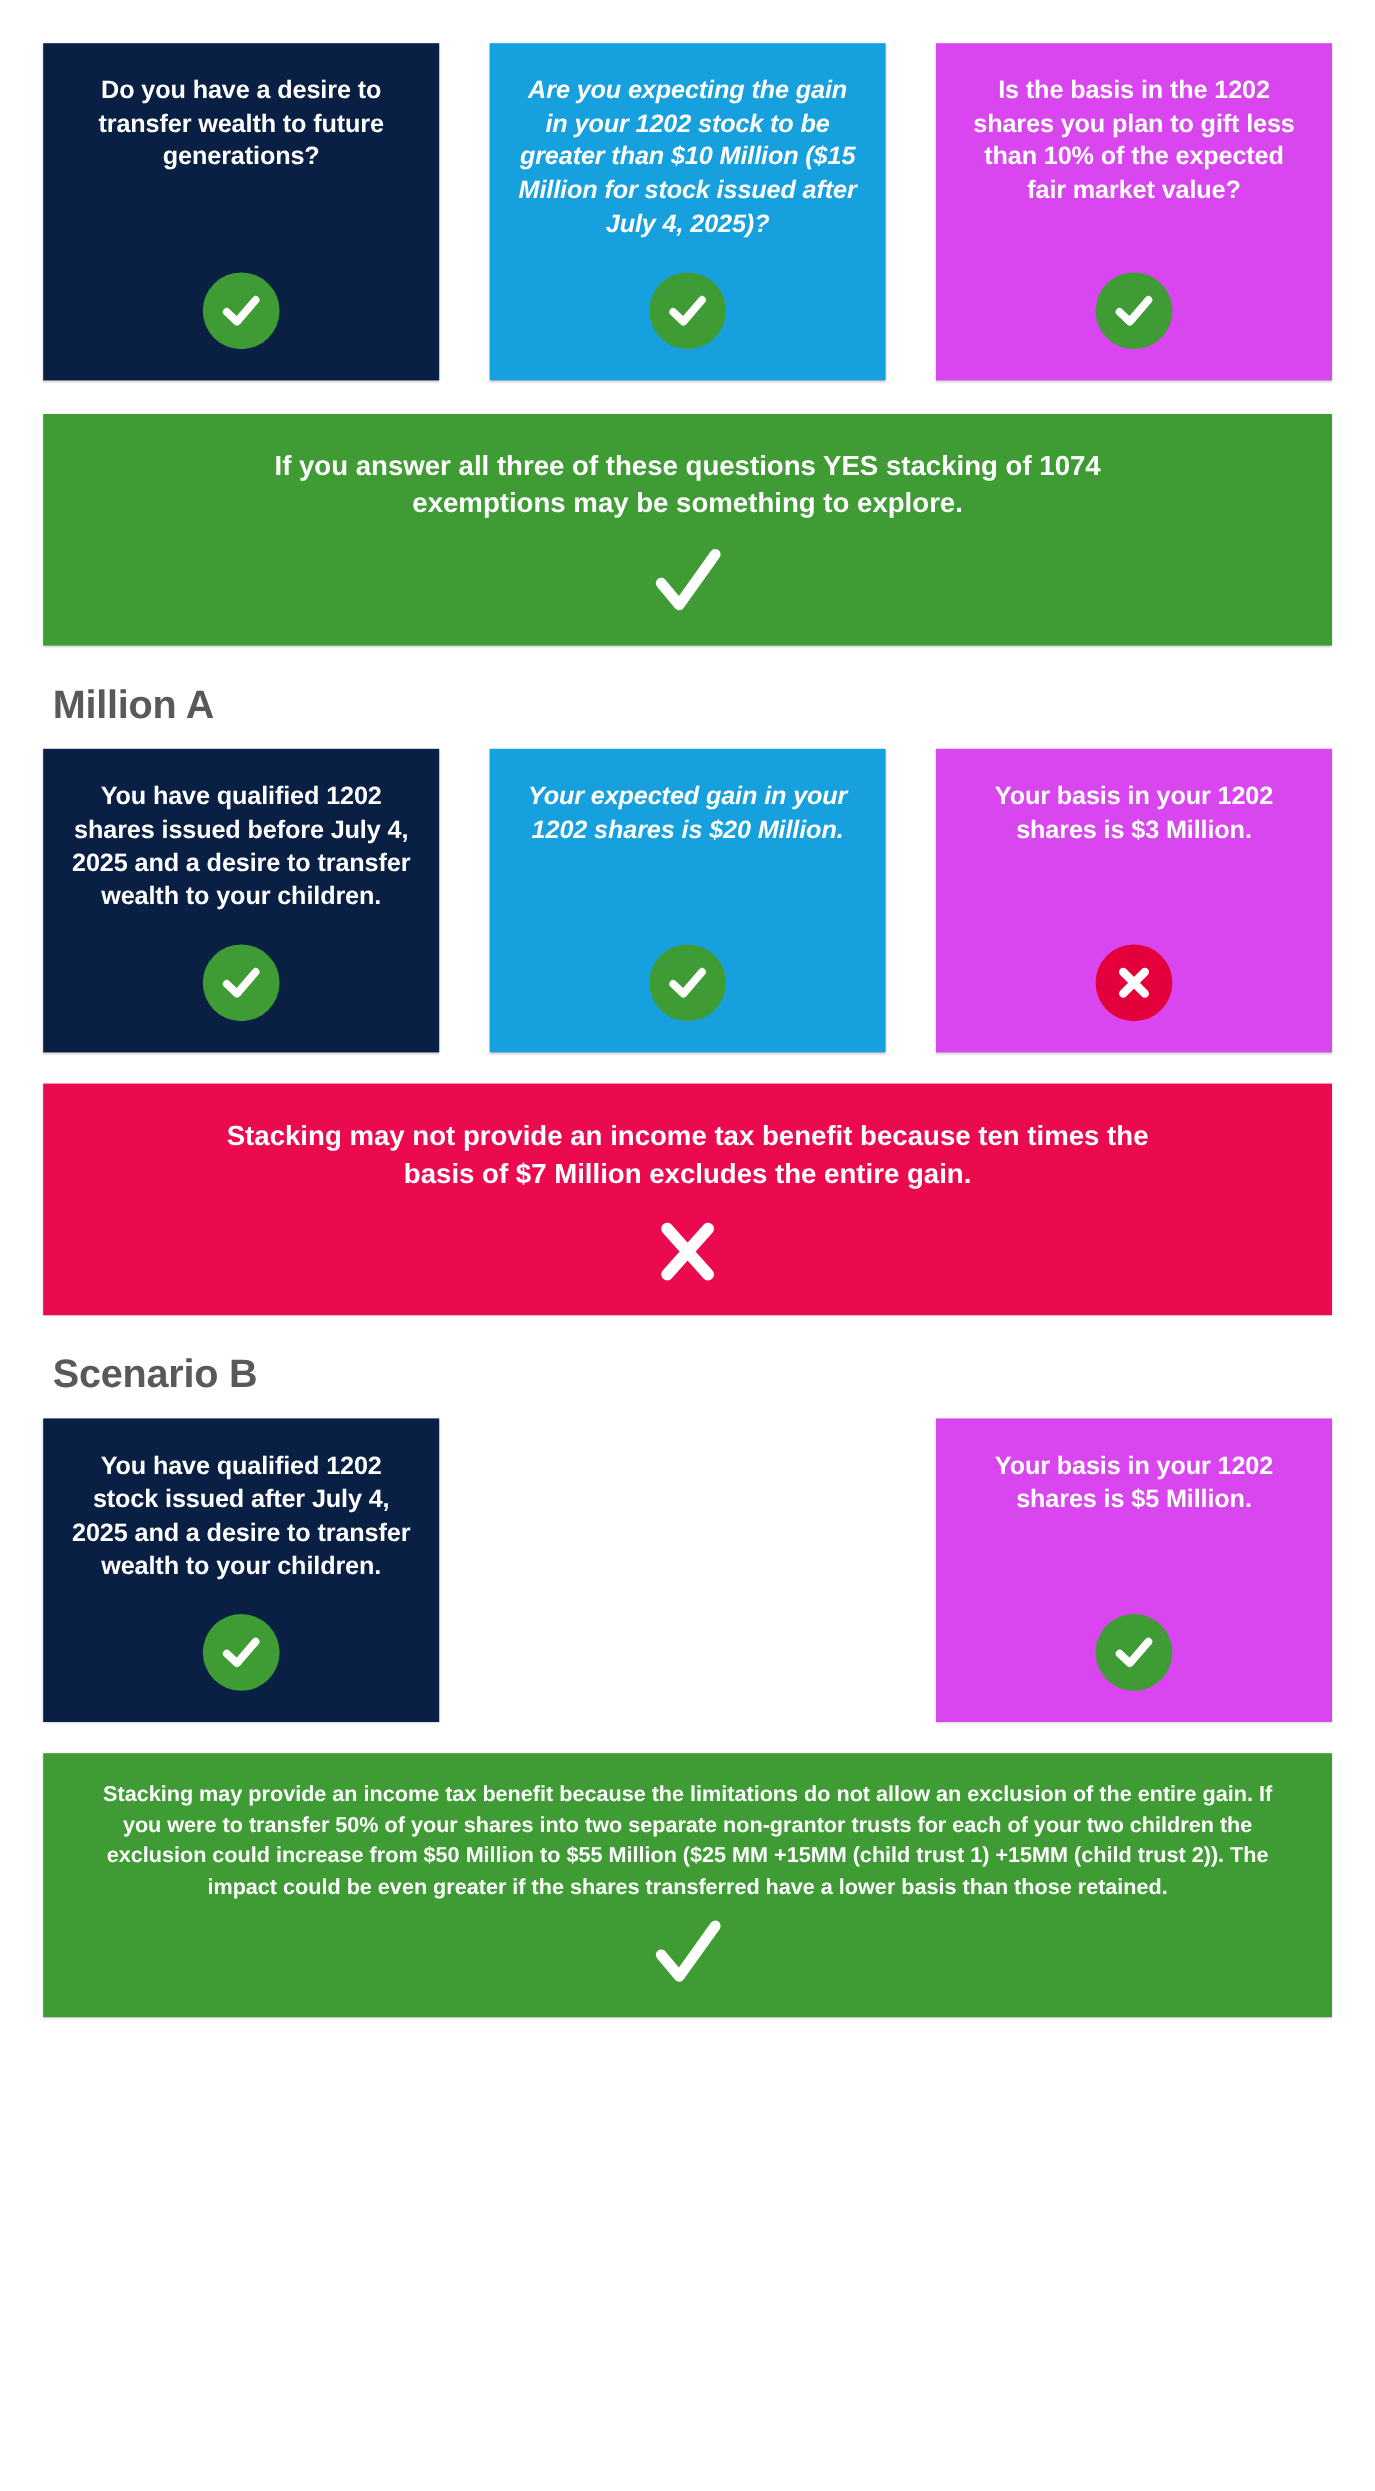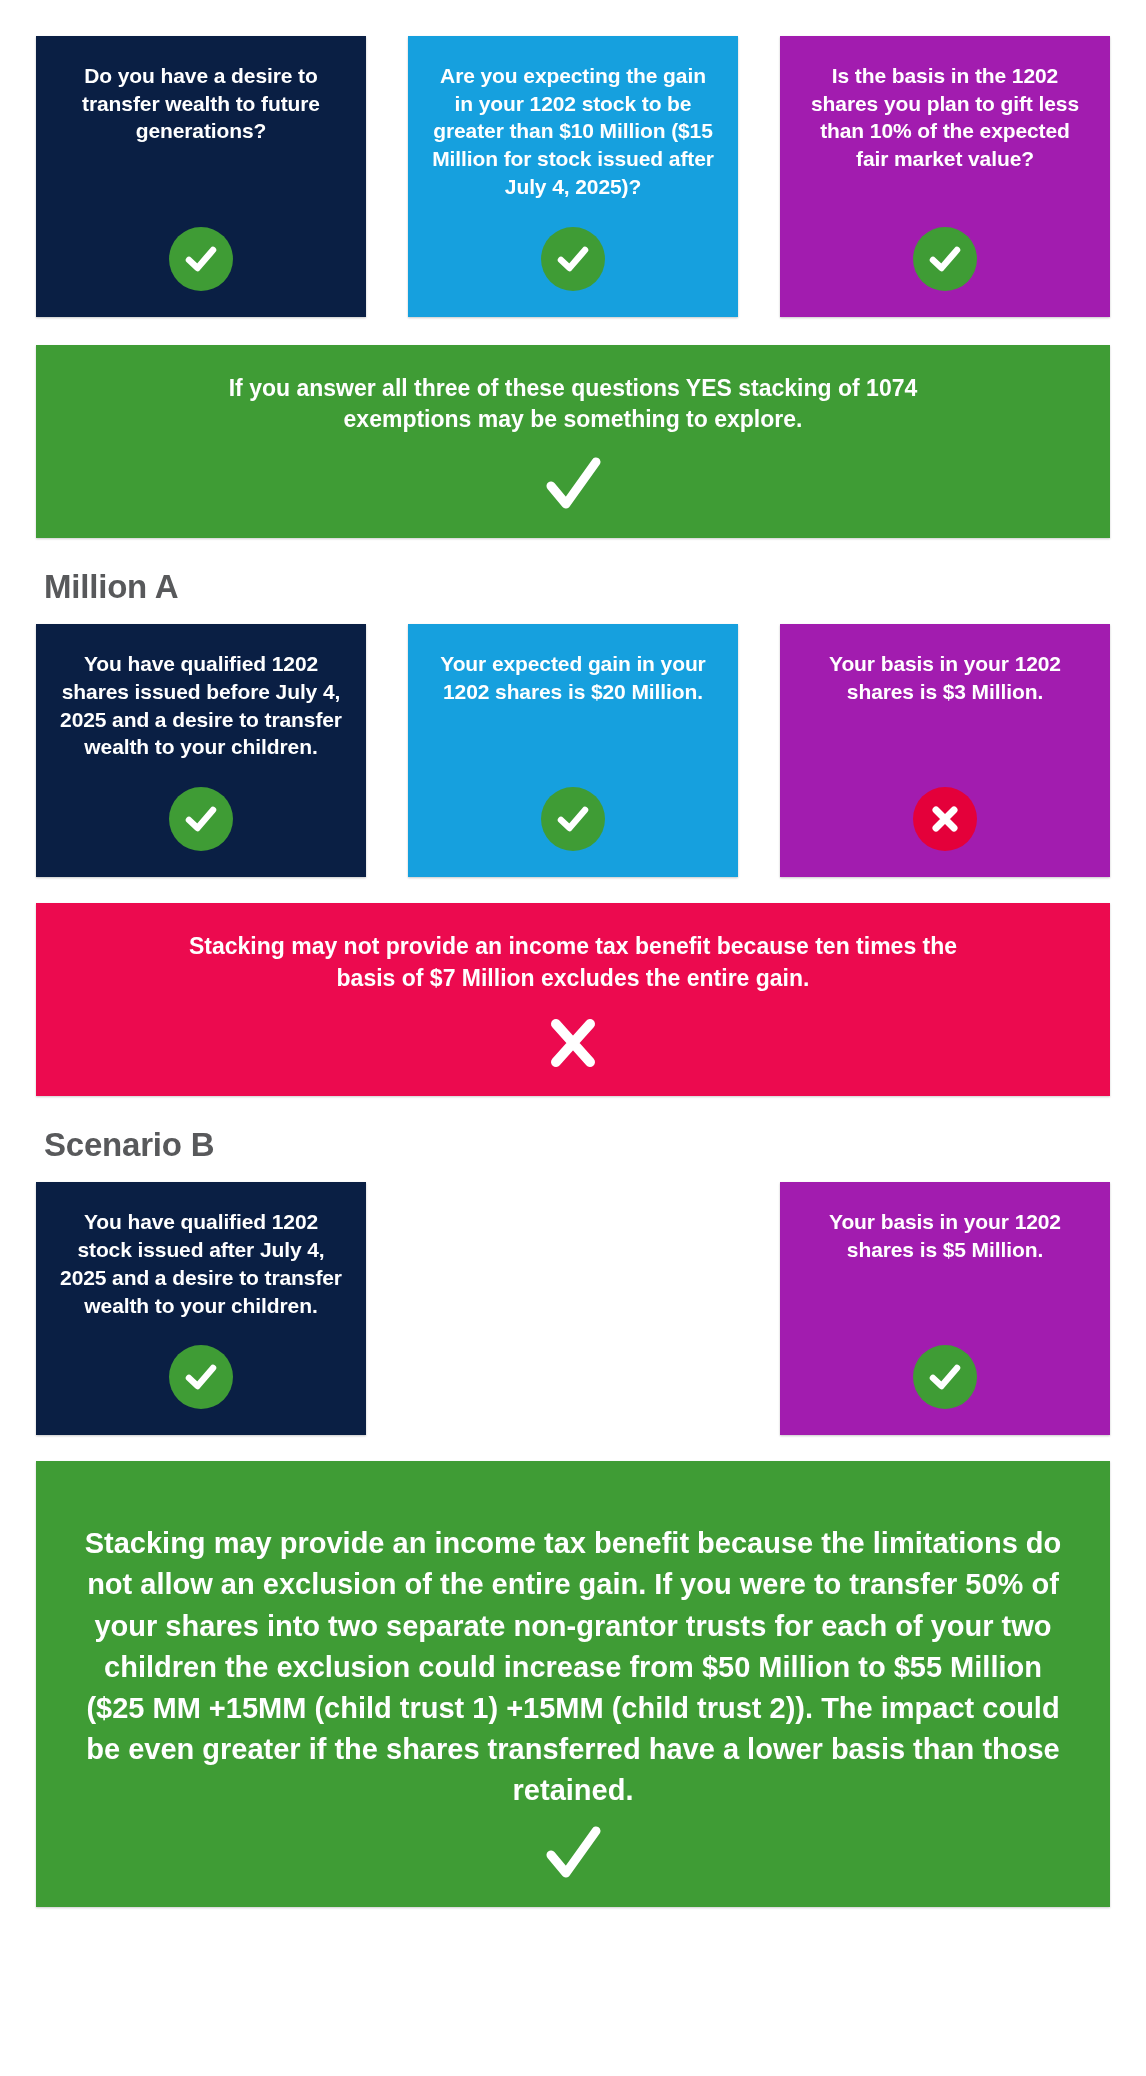--- a/index.html
+++ b/index.html
@@ -33,22 +33,22 @@
     width: 330px;
     box-sizing: border-box;
     padding: 26px 22px 18px 22px;
     display: flex;
     flex-direction: column;
     align-items: center;
     text-align: center;
     box-shadow: 0 1px 2px rgba(0,0,0,0.22);
   }
   .qcard.navy  { background: #0a1f44; }
-  .qcard.blue  { background: #16a0de; }
-  .qcard.grey  { background: #a21caf; }
+  .qcard.blue  { background: #16a0de; font-style: italic; }
+  .qcard.grey  { background: #d946ef; }
 
   .qcard .qtext {
     color: #ffffff;
     font-size: 21px;
     font-weight: bold;
     line-height: 1.32;
     letter-spacing: -0.1px;
   }
 
   
@@ -110,21 +110,21 @@
   #row-top .qcard { min-height: 248px; }
   #banner-top { margin-top: 28px; min-height: 148px; }
   #banner-top .btext { max-width: 800px; }
 
   #row-a .qcard { min-height: 252px; }
   #banner-a { margin-top: 26px; min-height: 148px; }
   #banner-a .btext { max-width: 820px; }
 
   #row-b .qcard { min-height: 248px; }
   #banner-b { margin-top: 26px; min-height: 212px; padding-top: 22px; }
-  #banner-b .btext { max-width: 1000px; font-size: 29px; line-height: 1.42; margin-top: 40px; }
+  #banner-b .btext { max-width: 1000px; font-size: 18px; line-height: 1.42; }
   #banner-b .bmark { margin-top: 12px; }
 </style>
 </head>
 <body>
 
 <div class="page">
 
   <div class="card-row" id="row-top">
 
     <div class="qcard navy">

